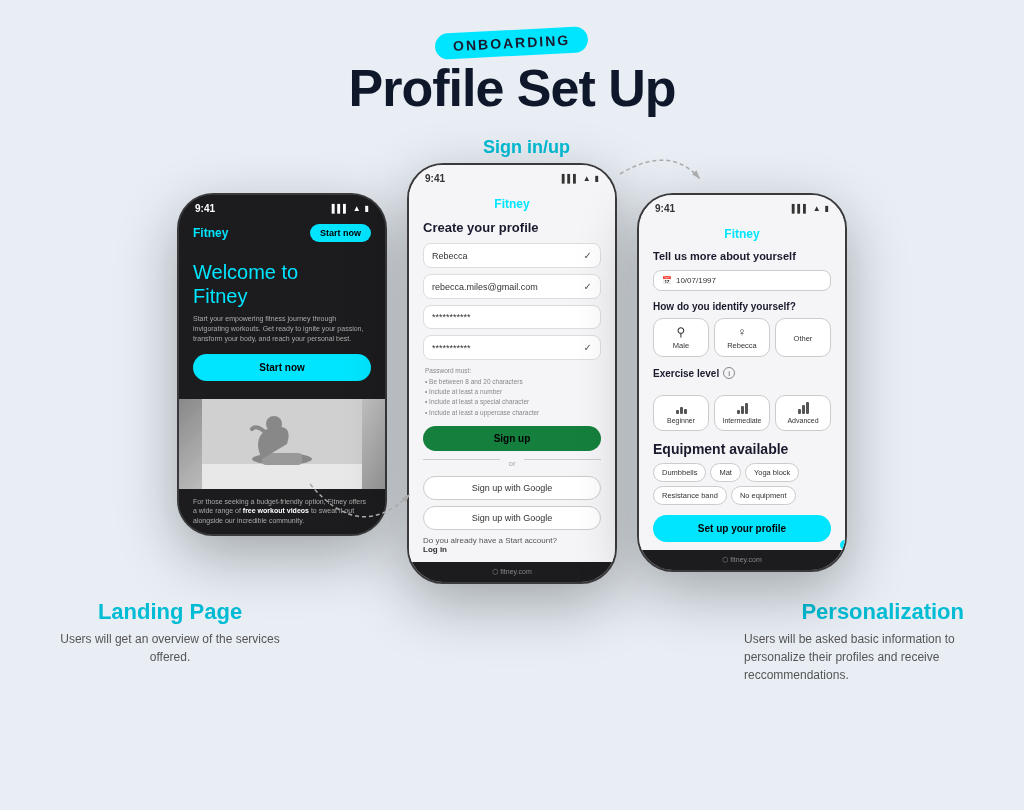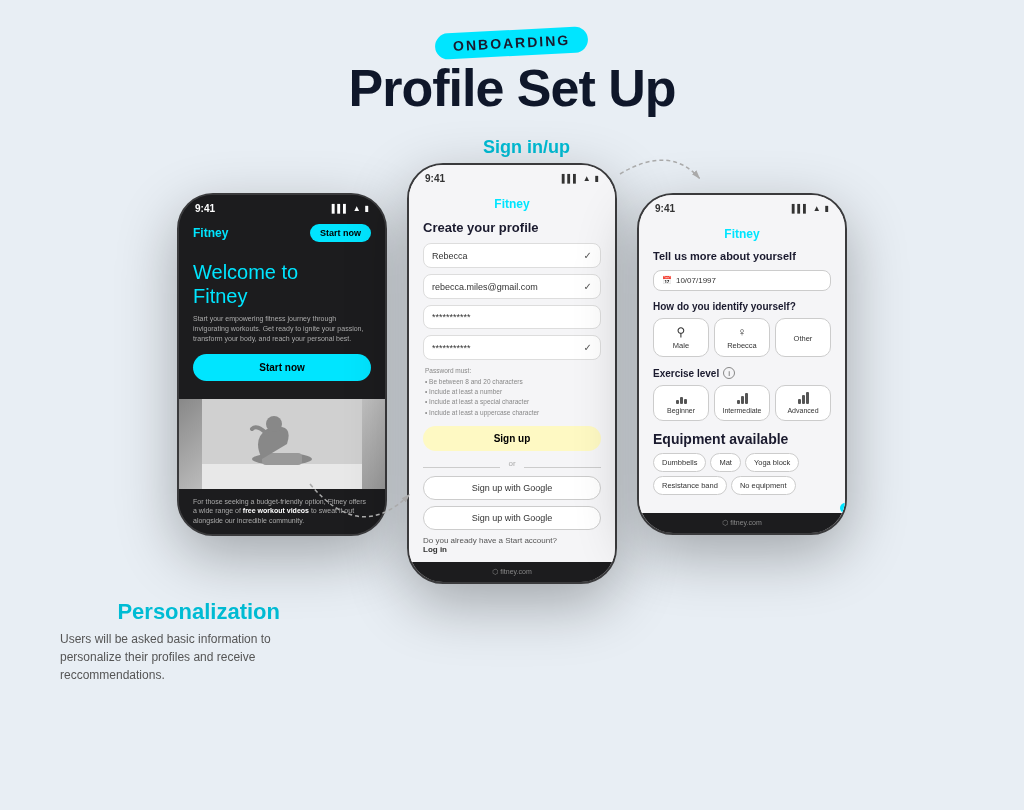--- a/index.html
+++ b/index.html
@@ -220,34 +220,34 @@
       font-size: 6.5px;
       color: #888;
       margin-bottom: 8px;
       line-height: 1.6;
       padding-left: 2px;
     }
 
     .sign-up-btn {
       display: block;
       width: 100%;
-      background: #fef9c3;
+      background: #15803d;
       color: #000;
       border: none;
       border-radius: 20px;
       padding: 7px;
       font-size: 10px;
       font-weight: 700;
       cursor: pointer;
       margin-bottom: 8px;
     }
 
     .divider {
       display: flex;
-      align-items: flex-end;
+      align-items: flex-start;
       gap: 8px;
       margin-bottom: 8px;
     }
     .divider-line {
       flex: 1;
       height: 1px;
       background: #ccc;
     }
     .divider-text {
       font-size: 8px;
@@ -343,21 +343,21 @@
     .gender-btn .icon {
       display: block;
       font-size: 12px;
       margin-bottom: 2px;
     }
 
     .exercise-label {
       font-size: 10px;
       font-weight: 800;
       color: #1a1a2e;
-      margin-bottom: 6px;
+      margin-bottom: 16px;
       display: flex;
       align-items: center;
       gap: 4px;
     }
     .info-icon {
       width: 12px;
       height: 12px;
       border: 1px solid #888;
       border-radius: 50%;
       display: inline-flex;
@@ -666,20 +666,21 @@
           </button>
         </div>
         <div class="equip-title">Equipment available</div>
         <div class="equip-pills">
           <span class="equip-pill">Dumbbells</span>
           <span class="equip-pill">Mat</span>
           <span class="equip-pill">Yoga block</span>
           <span class="equip-pill">Resistance band</span>
           <span class="equip-pill">No equipment</span>
         </div>
+        <button class="setup-btn">Set up your profile</button>
       </div>
     </div>
     <div class="phone-footer">
       <span>⬡ </span><span>fitney.com</span>
     </div>
 
     <div class="blue-dot" style="bottom: 20px; right: -5px;"></div>
   </div>
 </div>
 
@@ -691,17 +692,21 @@
     <path d="M 620 170 Q 670 140 700 175" stroke="#aaa" stroke-width="1.5" fill="none" stroke-dasharray="4,3" marker-end="url(#arrowhead)"></path>
     <defs>
       <marker id="arrowhead" markerWidth="6" markerHeight="4" refX="6" refY="2" orient="auto">
         <polygon points="0 0, 6 2, 0 4" fill="#aaa"></polygon>
       </marker>
     </defs>
   </svg>
 </div>
 
 <div class="bottom-labels">
+  <div class="label-block">
+    <h3>Landing Page</h3>
+    <p>Users will get an overview of the services offered.</p>
+  </div>
   <div class="label-block right">
     <h3>Personalization</h3>
     <p>Users will be asked basic information to personalize their profiles and receive reccommendations.</p>
   </div>
 </div>
 
 </body></html>

